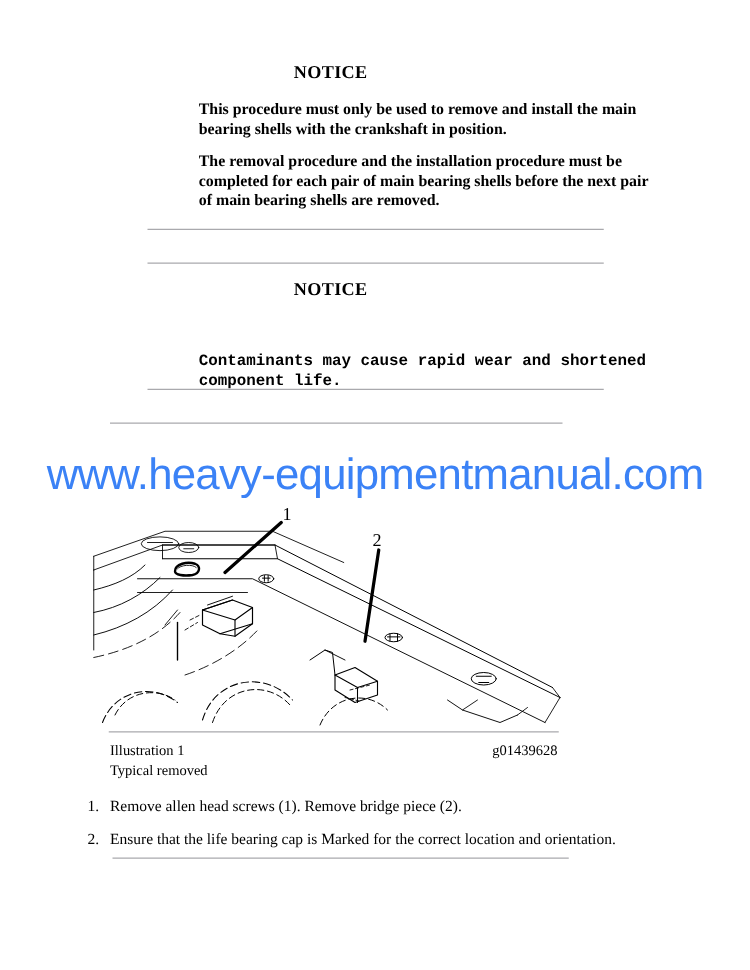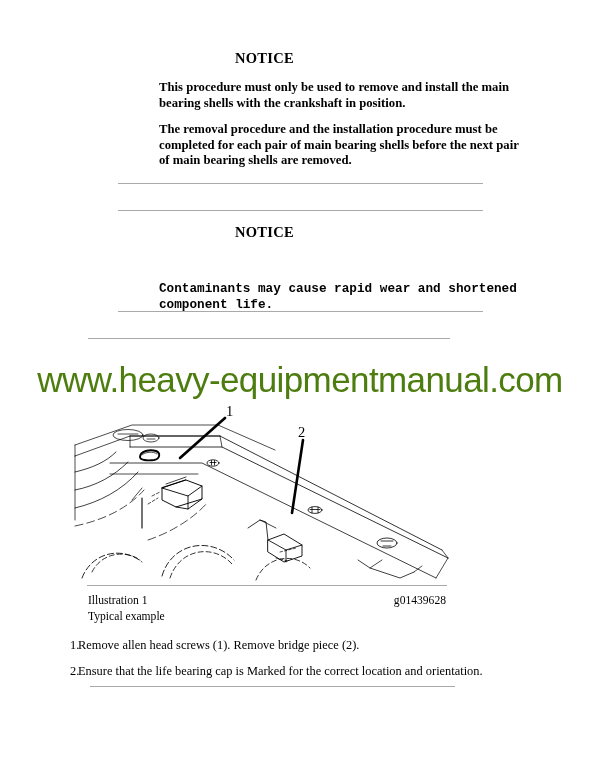--- a/index.html
+++ b/index.html
@@ -52,21 +52,21 @@
     border-top: 1.4px solid #a9a9ad;
   }
 
   
   .watermark {
     position: absolute;
     left: 0;
     top: 360px;
     width: 600px;
     text-align: center;
-    color: #4d7c0f;
+    color: #3b82f6;
     font-family: "Liberation Sans", "DejaVu Sans", sans-serif;
     font-size: 35px;
     line-height: 40px;
     font-weight: 400;
     letter-spacing: -0.6px;
     white-space: nowrap;
     z-index: 40;
     pointer-events: none;
   }
 
@@ -108,21 +108,21 @@
   }
   .step-num {
     position: absolute;
     left: 0;
     top: 0;
     width: 18px;
     text-align: left;
   }
   .step-text {
     display: block;
-    margin-left: 8px;
+    margin-left: 18px;
   }
 </style>
 </head>
 <body>
 
 <div class="page">
 
   <div class="notice-title" style="top:50px;">NOTICE</div>
 
   <div class="notice-para" style="top:80px;">This procedure must only be used to remove and install the main bearing shells with the crankshaft in position.</div>
@@ -237,21 +237,21 @@
     </svg>
   </div>
 
   <div class="rule" style="left:87px; top:585px; width:360px;"></div>
 
   <div class="caption-row">
     <span class="caption-left">Illustration 1</span>
     <span class="caption-right">g01439628</span>
   </div>
 
-  <div class="caption-sub">Typical example</div>
+  <div class="caption-sub">Typical removed</div>
 
   <div class="step" style="left:70px; top:638px; width:450px;">
     <span class="step-num">1.</span>
     <span class="step-text">Remove allen head screws (1). Remove bridge piece (2).</span>
   </div>
 
   <div class="step" style="left:70px; top:664px; width:460px;">
     <span class="step-num">2.</span>
     <span class="step-text">Ensure that the life bearing cap is Marked for the correct location and orientation.</span>
   </div>

